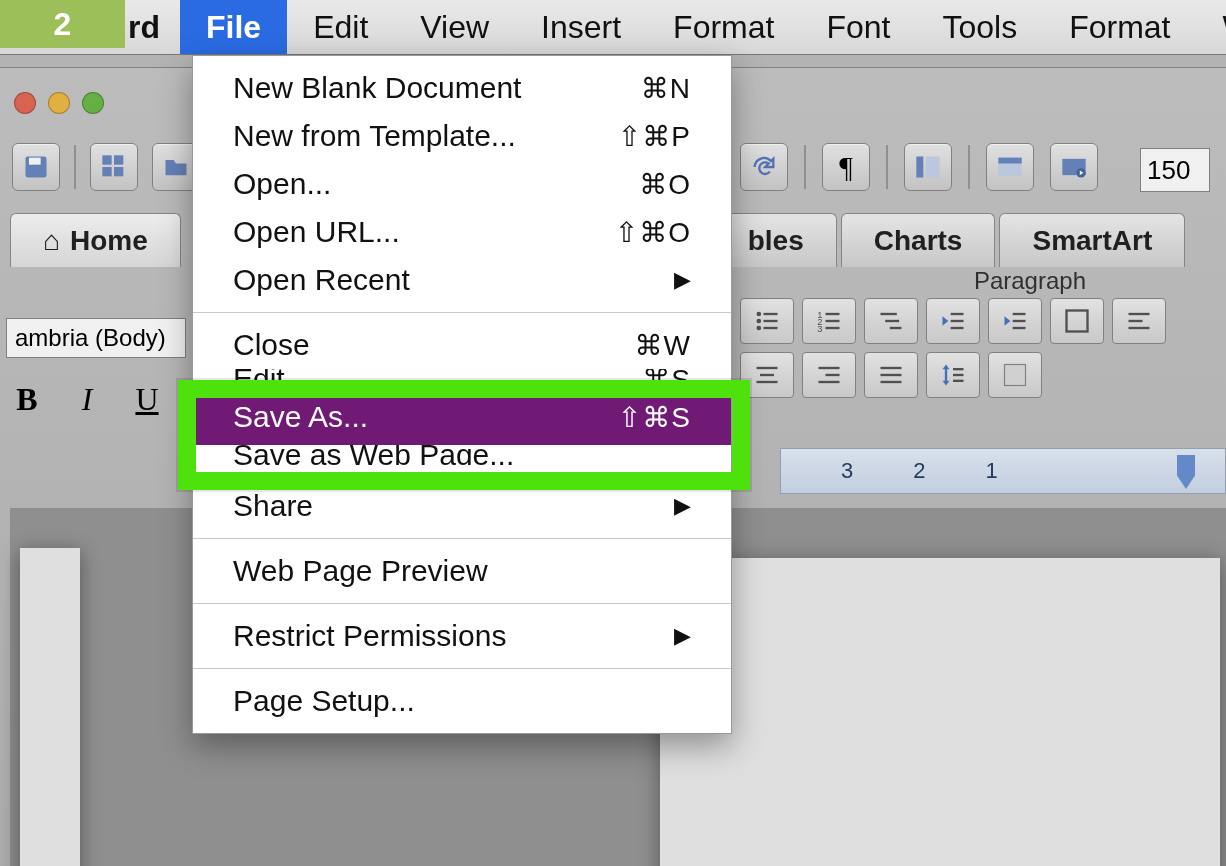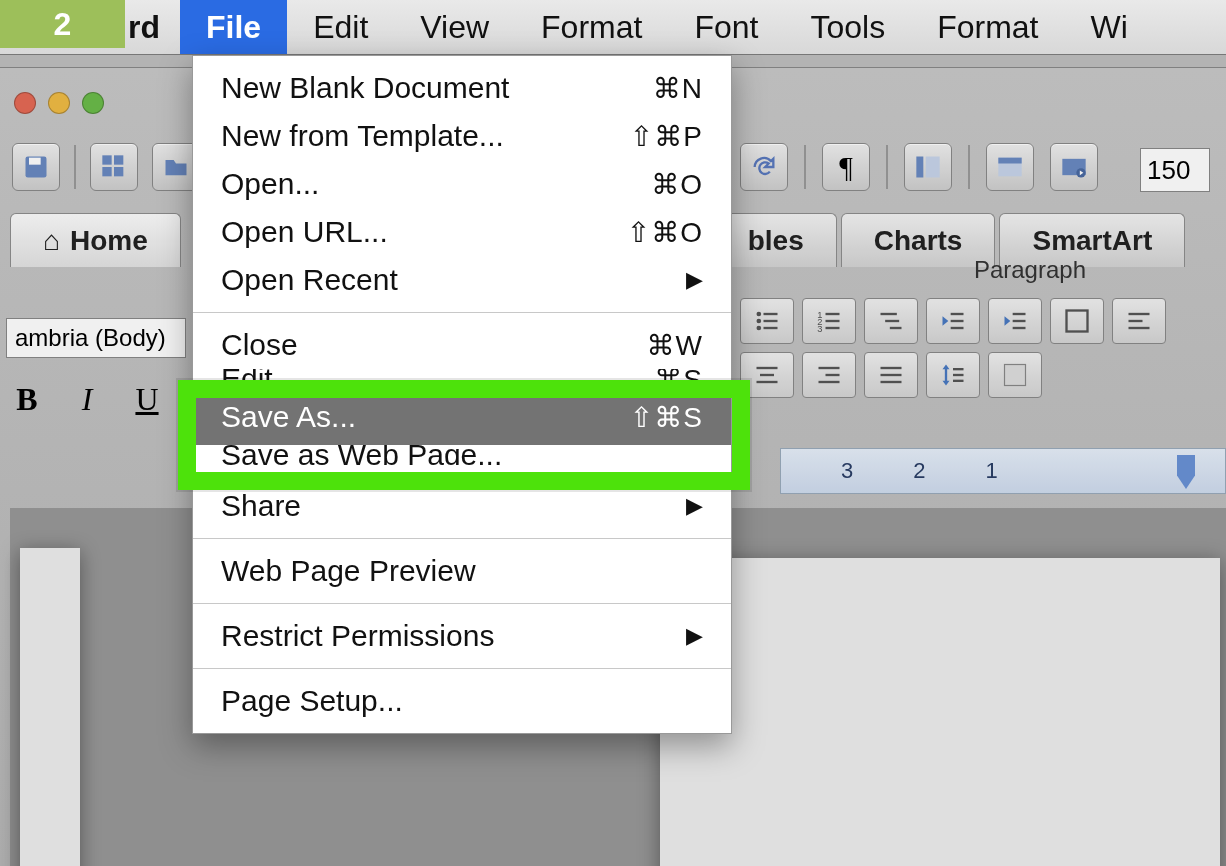--- a/index.html
+++ b/index.html
@@ -63,21 +63,21 @@
   .ribbon-tabs .tab {
     height: 54px; padding: 0 32px; display: flex; align-items: center;
     font-size: 28px; font-weight: 600; color: #222;
     background: linear-gradient(#f3f3f3,#d4d4d4);
     border: 1px solid #8e8e8e; border-bottom: none; border-radius: 6px 6px 0 0;
     margin-right: 4px; gap: 10px;
   }
   .ribbon-tabs .tab.active { background: linear-gradient(#fcfcfc,#e3e3e3); }
 
   .group-label {
-    position: absolute; top: 188px; right: 140px; font-size: 24px; color: #333;
+    position: absolute; top: 199px; right: 140px; font-size: 24px; color: #333;
   }
 
   .formatting {
     position: absolute; top: 240px; left: 6px; height: 60px; display: flex; align-items: center; gap: 10px;
   }
   .font-box {
     width: 180px; height: 40px; background: #fff; border: 1px solid #888; font-size: 24px;
     display: flex; align-items: center; padding: 0 8px;
   }
   .btn-sm {
@@ -116,28 +116,28 @@
     font-size:26px; display:flex; align-items:center; padding-left:6px;
   }
 
   
   .dropdown {
     position: absolute; top: 0; left: 192px; width: 540px;
     background: #fff; border: 1px solid #999; box-shadow: 0 12px 30px rgba(0,0,0,.35);
     padding: 8px 0;
   }
   .dd-item {
-    height: 48px; display: flex; align-items: center; padding: 0 28px;
+    height: 48px; display: flex; align-items: center; padding: 0 40px;
     font-size: 30px; color: #111; justify-content: space-between;
   }
   .dd-item .arrow { font-size: 22px; color:#111;}
   .dd-sep { height: 1px; background: #c8c8c8; margin: 8px 0; }
   .dd-kb { font-size: 28px; letter-spacing: 1px; }
 
-  .dd-item.highlight { background:#737373; color:#fff;gap:20px; }
+  .dd-item.highlight { background:#701a75; color:#fff;gap:20px; }
 
   
   .green-call {
     position:absolute; border: 18px solid #4de20b; pointer-events:none;
     box-shadow: 0 0 0 2px rgba(0,0,0,.1);
   }
 
   
   .svg-ic { width:28px; height:28px; }
 
@@ -147,20 +147,21 @@
 </head>
 <body>
 
 <div class="frame">
 
   <div class="menubar">
     <span class="appname">rd</span>
     <span class="mitem active">File</span>
     <span class="mitem">Edit</span>
     <span class="mitem">View</span>
+    <span class="mitem">Insert</span>
     <span class="mitem">Format</span>
     <span class="mitem">Font</span>
     <span class="mitem">Tools</span>
     <span class="mitem">Format</span>
     <span class="mitem">Wi</span>
   </div>
 
   <div class="step-badge">2</div>
 
   <div class="window">

